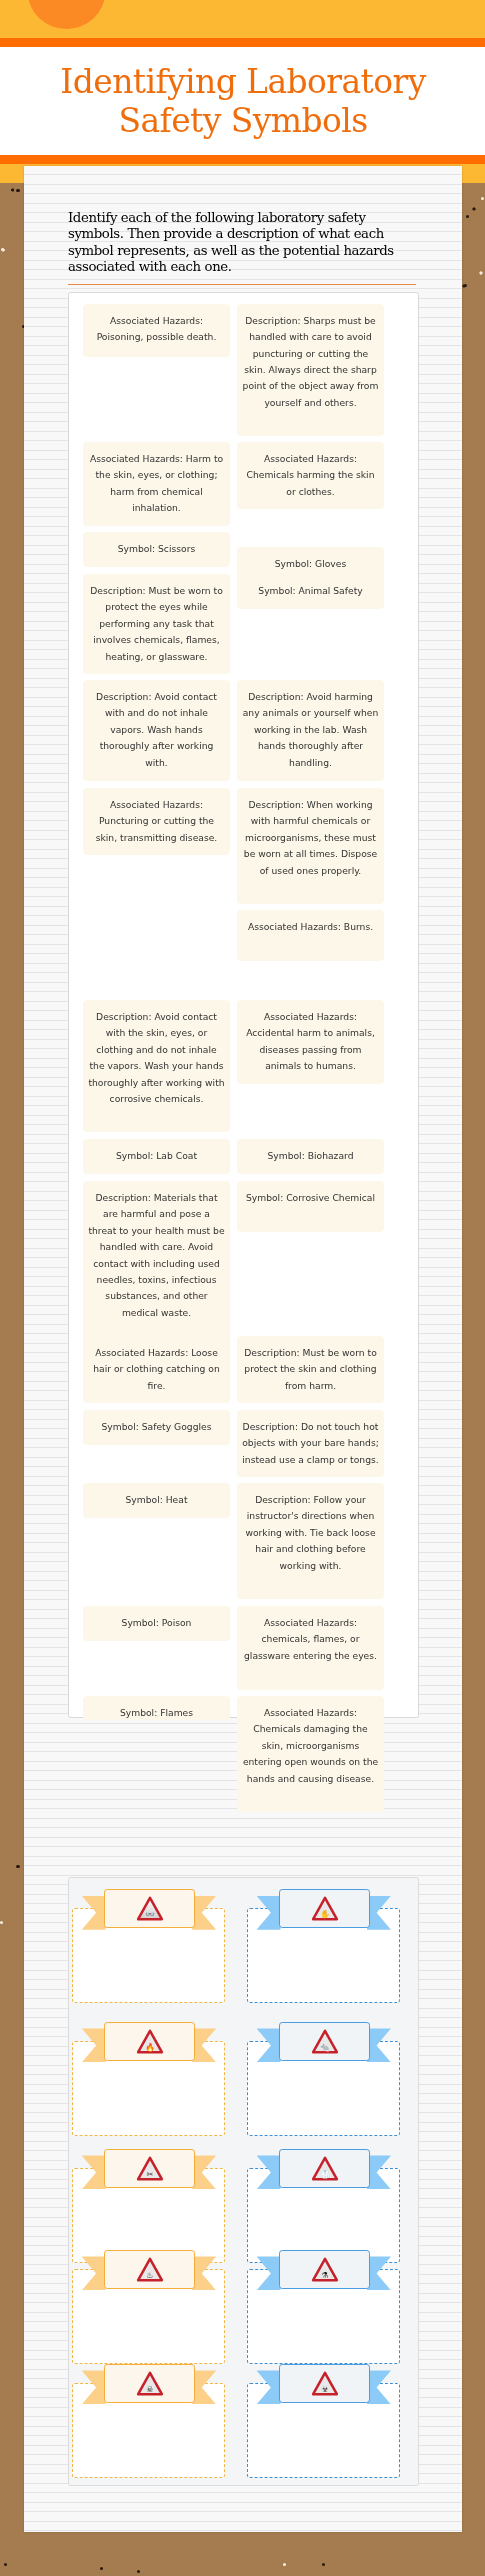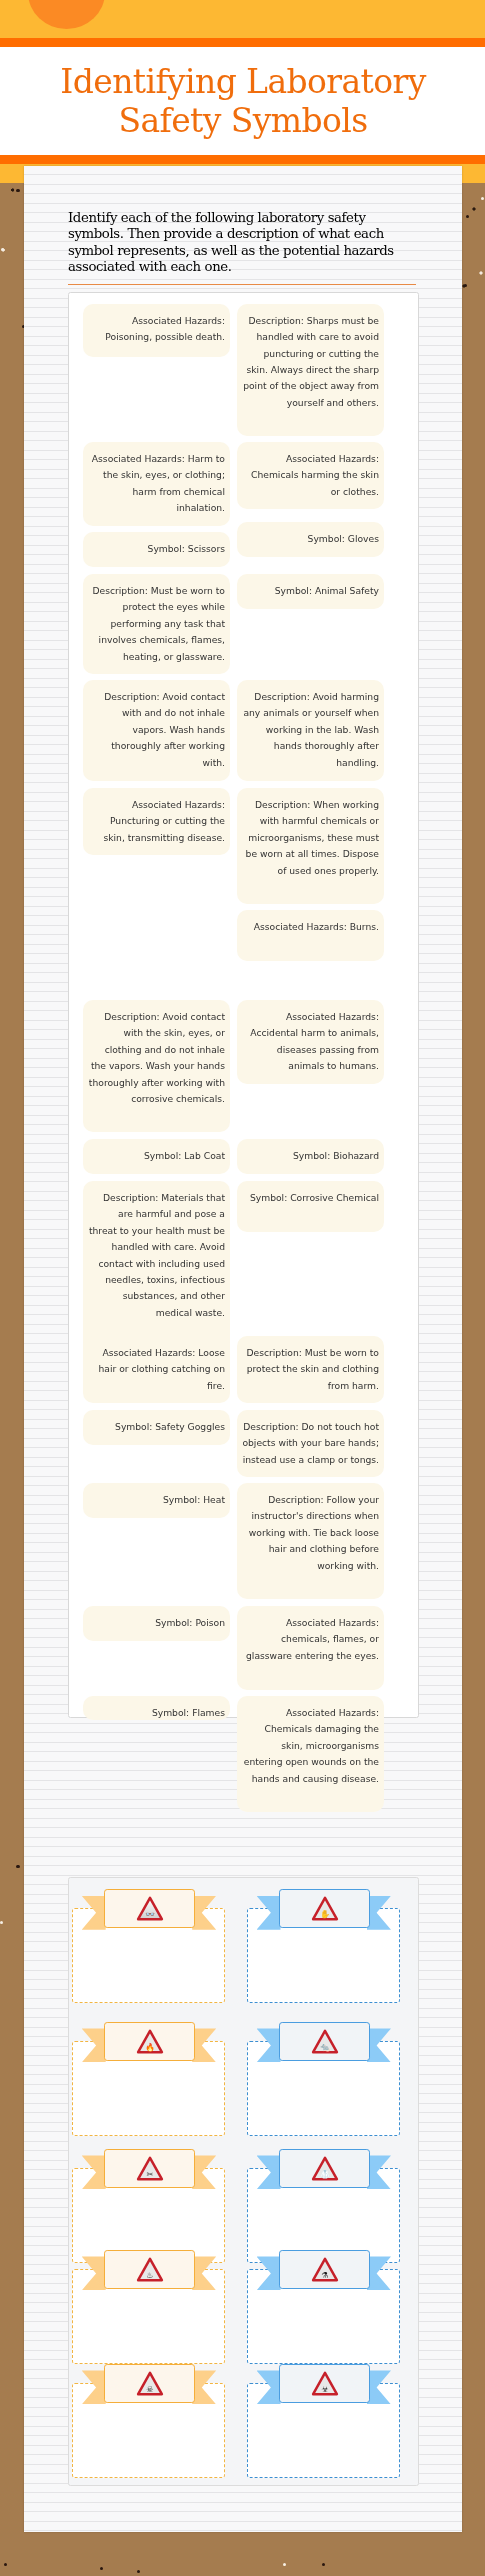--- a/index.html
+++ b/index.html
@@ -56,22 +56,22 @@
     margin: 0;
     letter-spacing: -0.4px;
   }
   .intro-rule { position: absolute; left: 68px; top: 284px; width: 348px; height: 1.3px; background: #e88a45; }
 
   .qa-panel {
     position: absolute; left: 68px; top: 292px; width: 349px; height: 1424px;
     background: #ffffff; border: 0.6px solid #d8d8d8; border-radius: 2.5px;
   }
   .card {
-    position: absolute; width: 147px; background: #fcf7e8; border-radius: 10px;
-    color: #333333; font-size: 9.2px; line-height: 16.4px; text-align: right;
+    position: absolute; width: 147px; background: #fcf7e8; border-radius: 4px;
+    color: #333333; font-size: 9.2px; line-height: 16.4px; text-align: center;
     padding: 8.9px 5px; box-sizing: border-box;
   }
   .col-l { left: 14px; }
   .col-r { left: 168px; }
 
   .sym-panel {
     position: absolute; left: 68px; top: 1877px; width: 349px; height: 607px;
     background: #f4f5f7; border: 0.6px solid #dcdcdc; border-radius: 2.5px;
   }
   .sym-card { position: absolute; width: 153px; height: 127px; }
@@ -126,21 +126,21 @@
 
 <p class="intro">Identify each of the following laboratory safety symbols. Then provide a description of what each symbol represents, as well as the potential hazards associated with each one.</p>
 <div class="intro-rule"></div>
 
 <div class="qa-panel">
   <div class="card col-l" style="top:10.8px;height:53px">Associated Hazards: Poisoning, possible death.</div>
   <div class="card col-r" style="top:10.8px;height:132px">Description: Sharps must be handled with care to avoid puncturing or cutting the skin. Always direct the sharp point of the object away from yourself and others.</div>
   <div class="card col-l" style="top:149px;height:84px">Associated Hazards: Harm to the skin, eyes, or clothing; harm from chemical inhalation.</div>
   <div class="card col-r" style="top:149px;height:67px">Associated Hazards: Chemicals harming the skin or clothes.</div>
   <div class="card col-l" style="top:239px;height:35px">Symbol: Scissors</div>
-  <div class="card col-r" style="top:229px;height:35px">Symbol: Gloves</div>
+  <div class="card col-r" style="top:254px;height:35px">Symbol: Gloves</div>
   <div class="card col-l" style="top:281px;height:100px">Description: Must be worn to protect the eyes while performing any task that involves chemicals, flames, heating, or glassware.</div>
   <div class="card col-r" style="top:281px;height:35px">Symbol: Animal Safety</div>
   <div class="card col-l" style="top:387px;height:101px">Description: Avoid contact with and do not inhale vapors. Wash hands thoroughly after working with.</div>
   <div class="card col-r" style="top:387px;height:101px">Description: Avoid harming any animals or yourself when working in the lab. Wash hands thoroughly after handling.</div>
   <div class="card col-l" style="top:495px;height:67px">Associated Hazards: Puncturing or cutting the skin, transmitting disease.</div>
   <div class="card col-r" style="top:495px;height:116px">Description: When working with harmful chemicals or microorganisms, these must be worn at all times. Dispose of used ones properly.</div>
   <div class="card col-r" style="top:617px;height:51px">Associated Hazards: Burns.</div>
   <div class="card col-l" style="top:707px;height:132px">Description: Avoid contact with the skin, eyes, or clothing and do not inhale the vapors. Wash your hands thoroughly after working with corrosive chemicals.</div>
   <div class="card col-r" style="top:707px;height:84px">Associated Hazards: Accidental harm to animals, diseases passing from animals to humans.</div>
   <div class="card col-l" style="top:846px;height:35px">Symbol: Lab Coat</div>

